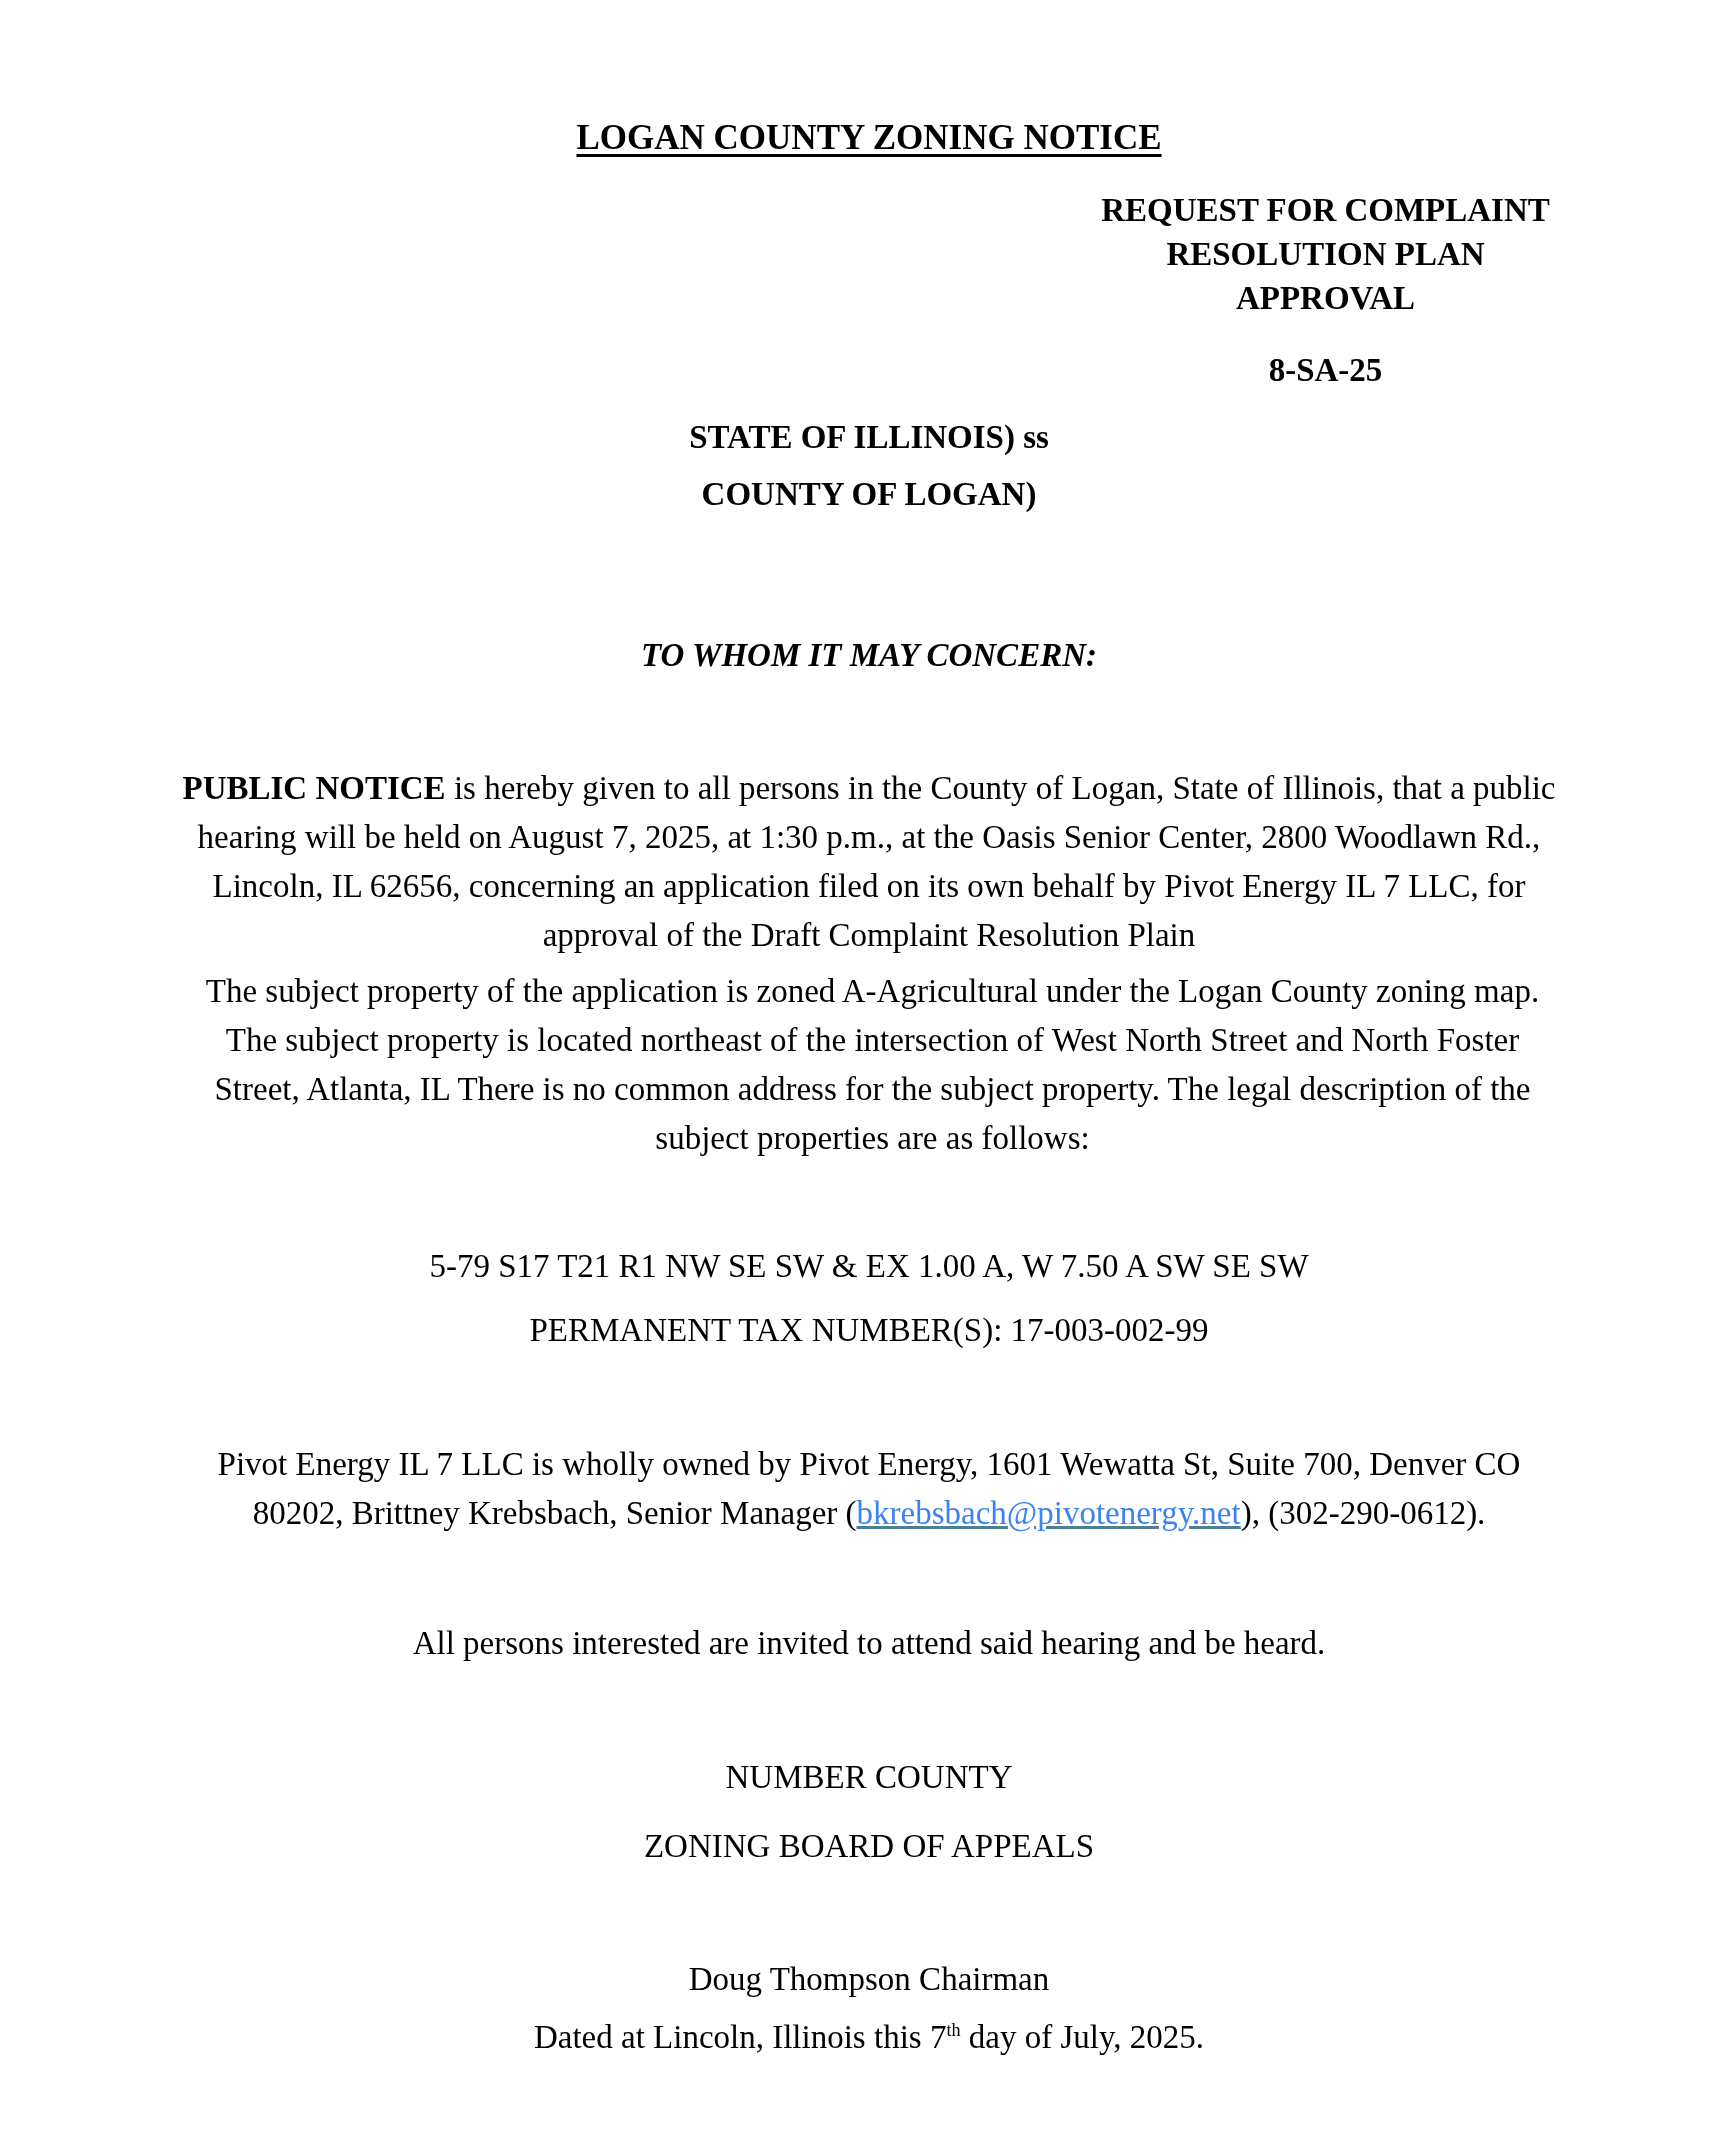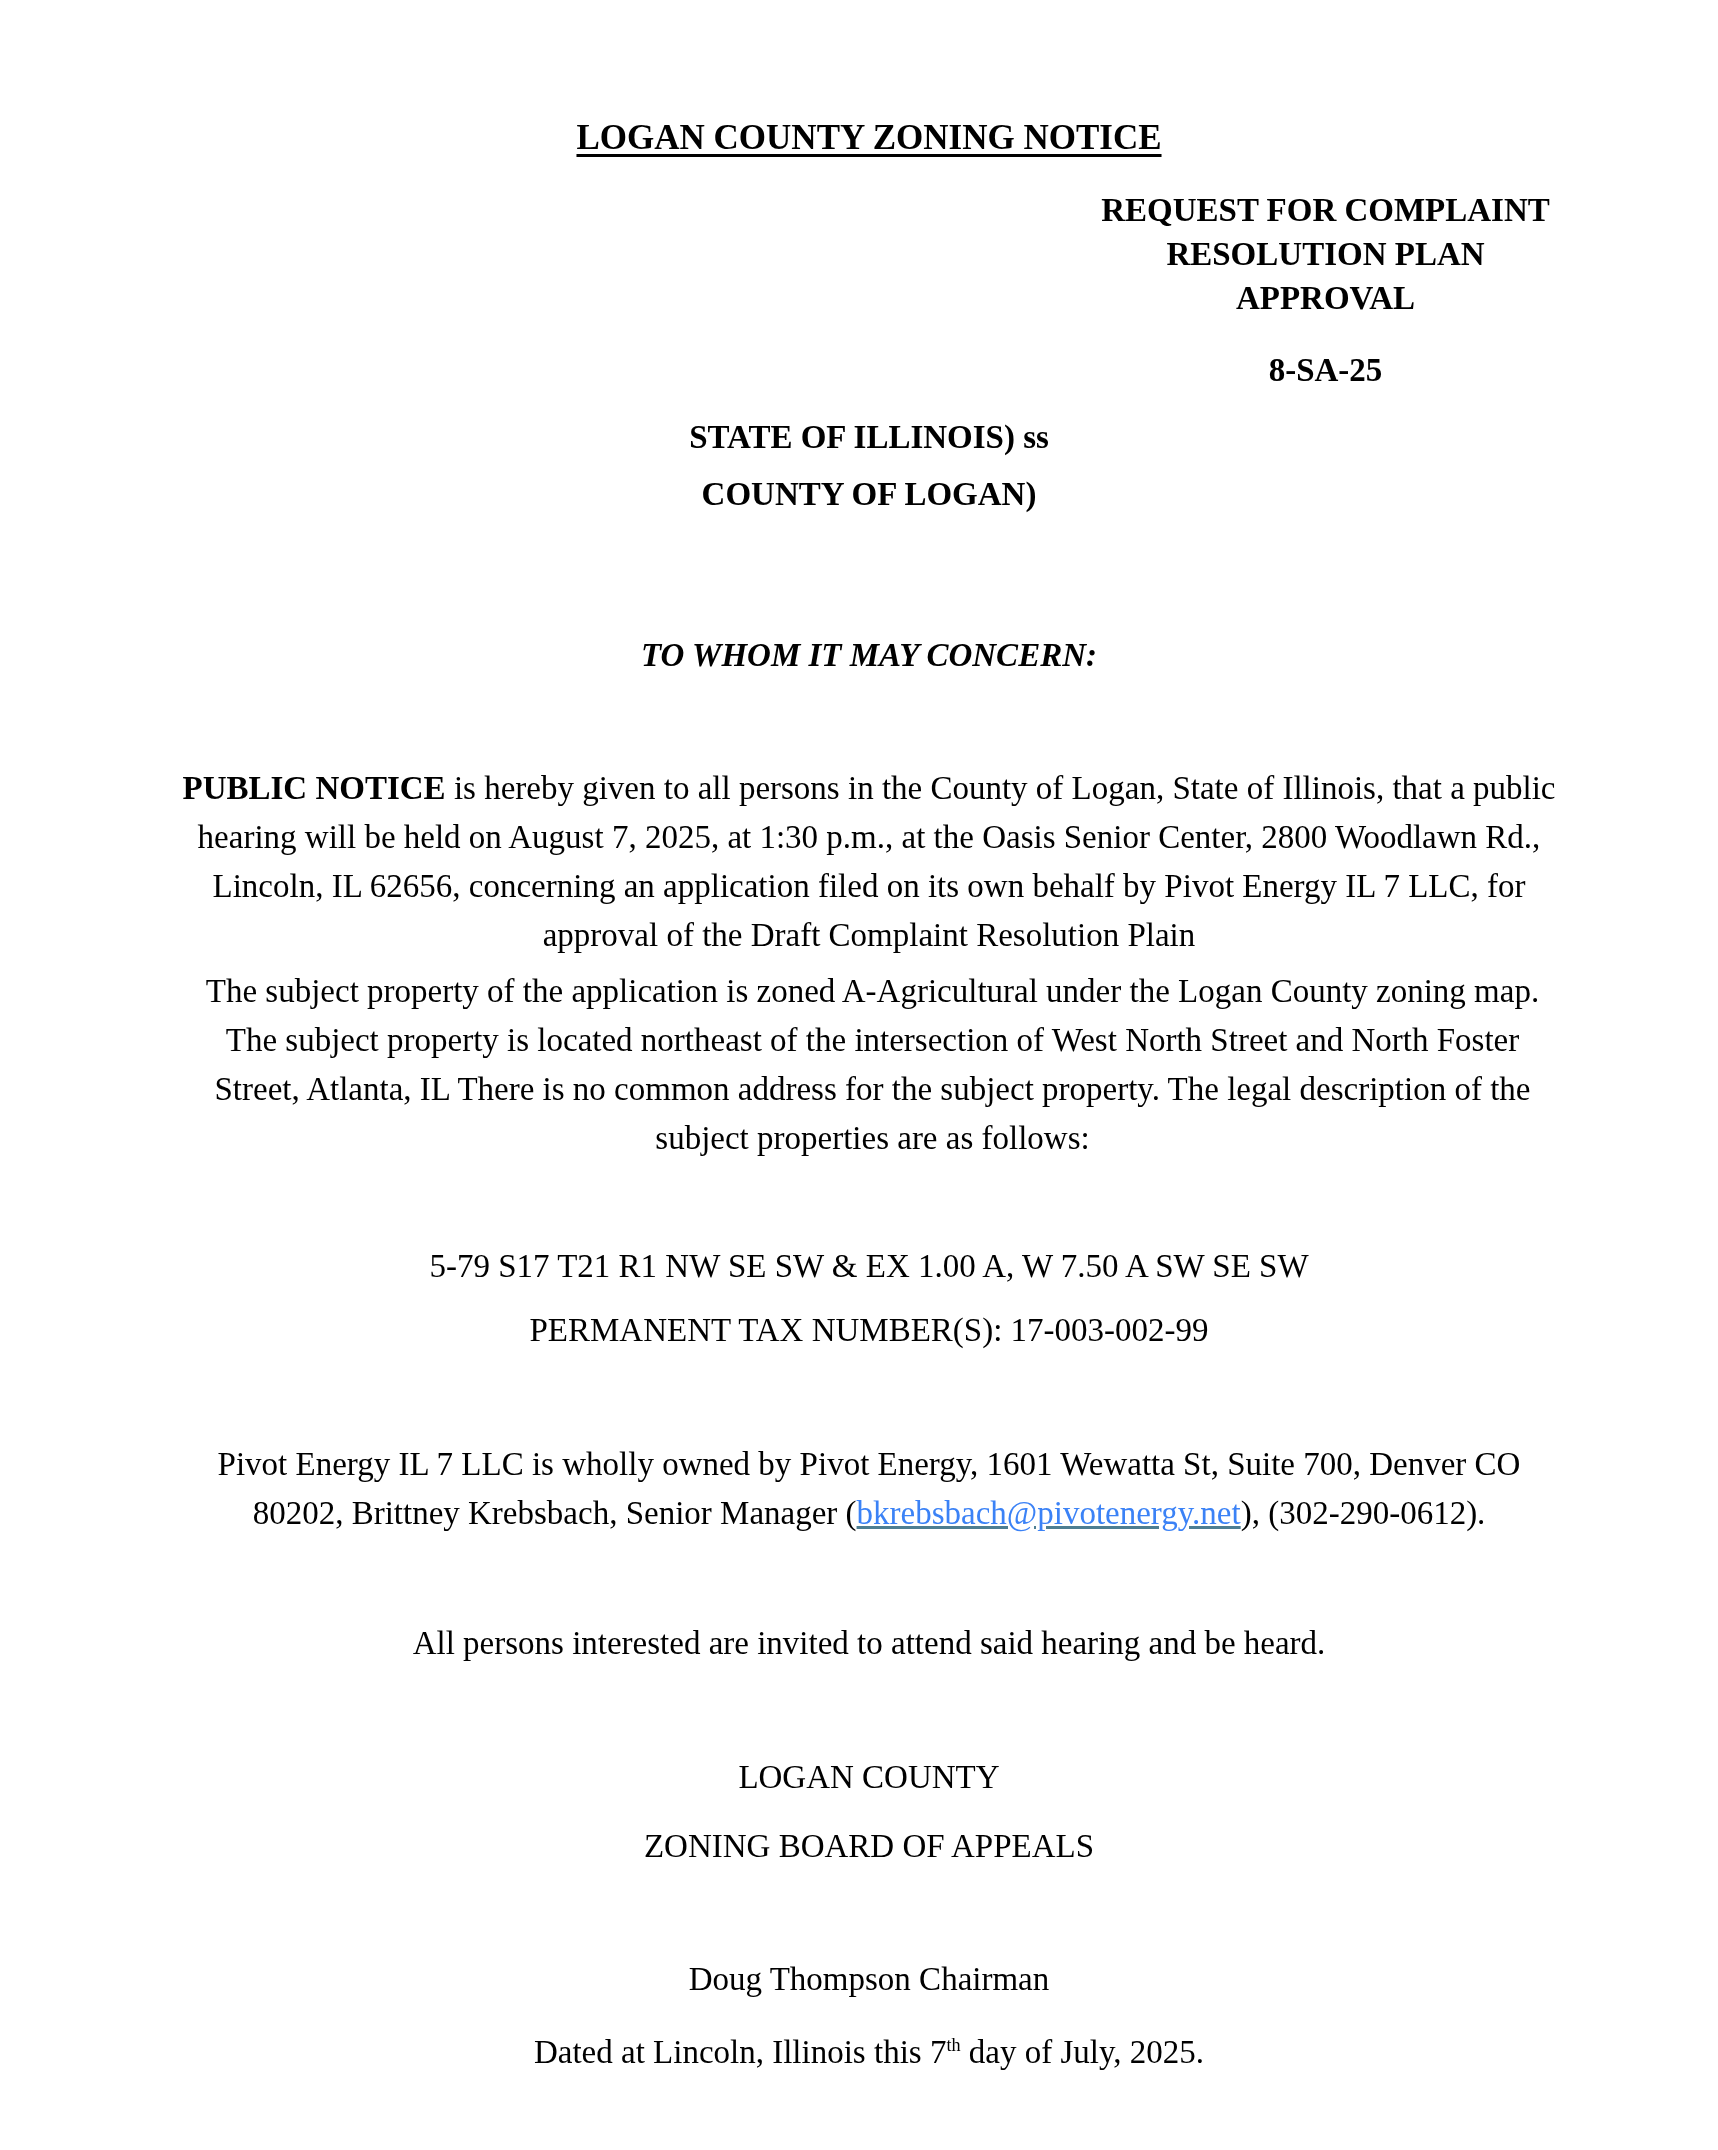--- a/index.html
+++ b/index.html
@@ -51,21 +51,21 @@
   .para-public  { margin-top: 84px; }
   .pre-lines    { white-space: pre-line; }
   .para-property{ margin-top: 6.8px; margin-left: 7px; }
   .legal-line   { margin-top: 79px; }
   .tax-line     { margin-top: 15px; }
   .para-owner   { margin-top: 85px; }
   .invite-line  { margin-top: 81px; }
   .board-line-1 { margin-top: 85px; }
   .board-line-2 { margin-top: 20.3px; }
   .signature-line { margin-top: 84px; }
-  .dated-line   { margin-top: 24px; }
+  .dated-line   { margin-top: 9px; }
   .email-link {
     color: #3b82f6;
     text-decoration: underline;
     text-decoration-color: #4d7e92;
     cursor: pointer;
   }
   sup.ordinal {
     font-size: 0.55em;
     line-height: 0;
     vertical-align: super;
@@ -107,21 +107,21 @@
 
   <p class="tax-line">PERMANENT TAX NUMBER(S): 17-003-002-99</p>
 
   <div class="para-owner">
     <p>Pivot Energy IL 7 LLC is wholly owned by Pivot Energy, 1601 Wewatta St, Suite 700, Denver CO</p>
     <p><span>80202, Brittney Krebsbach, Senior Manager (</span><a class="email-link">bkrebsbach@pivotenergy.net</a><span>), (302-290-0612).</span></p>
   </div>
 
   <p class="invite-line">All persons interested are invited to attend said hearing and be heard.</p>
 
-  <p class="board-line-1">LOGAN COUNTY</p>
+  <p class="board-line-1">NUMBER COUNTY</p>
 
   <p class="board-line-2">ZONING BOARD OF APPEALS</p>
 
   <p class="signature-line">Doug Thompson Chairman</p>
 
   <p class="dated-line"><span>Dated at Lincoln, Illinois this 7</span><sup class="ordinal">th</sup><span> day of July, 2025.</span></p>
 
 </div>
 
 

